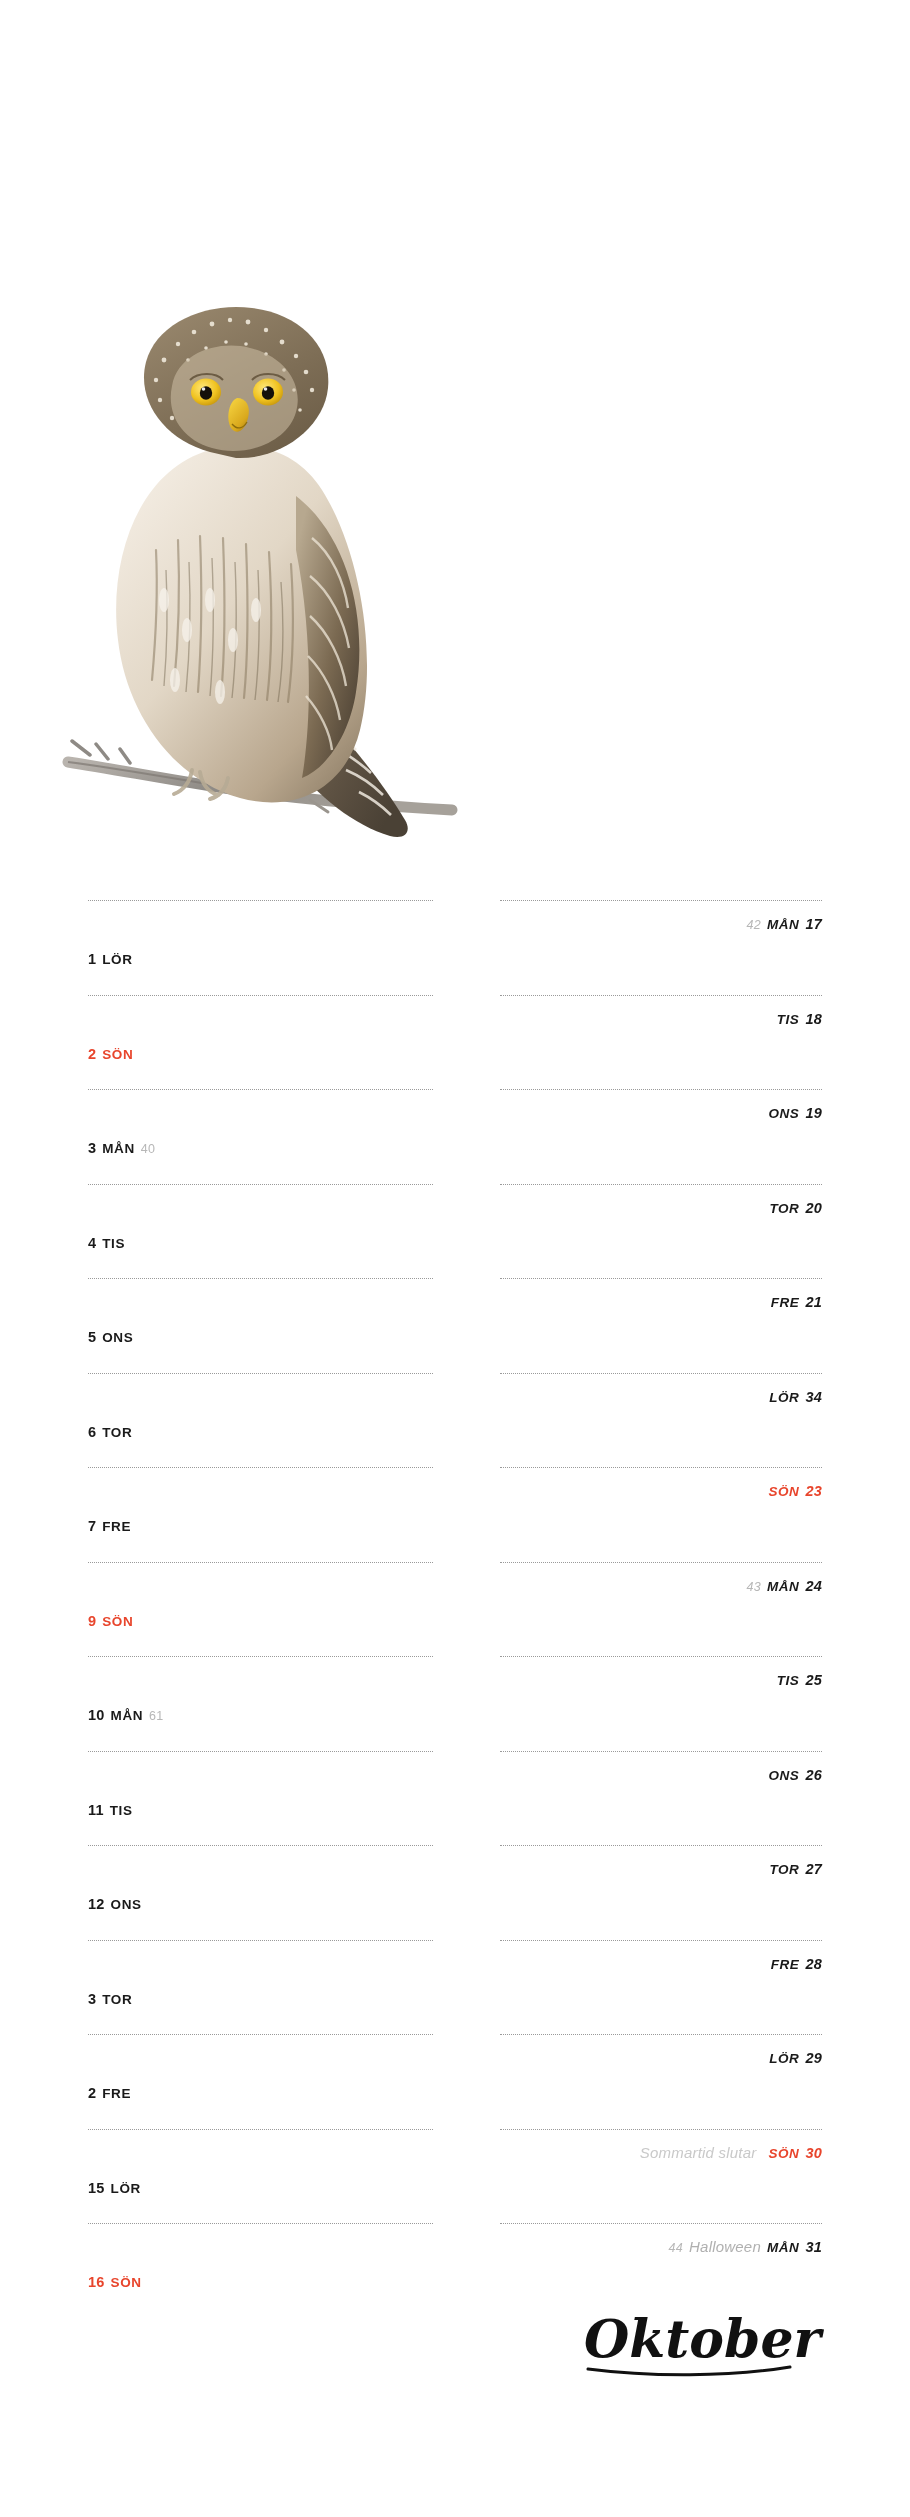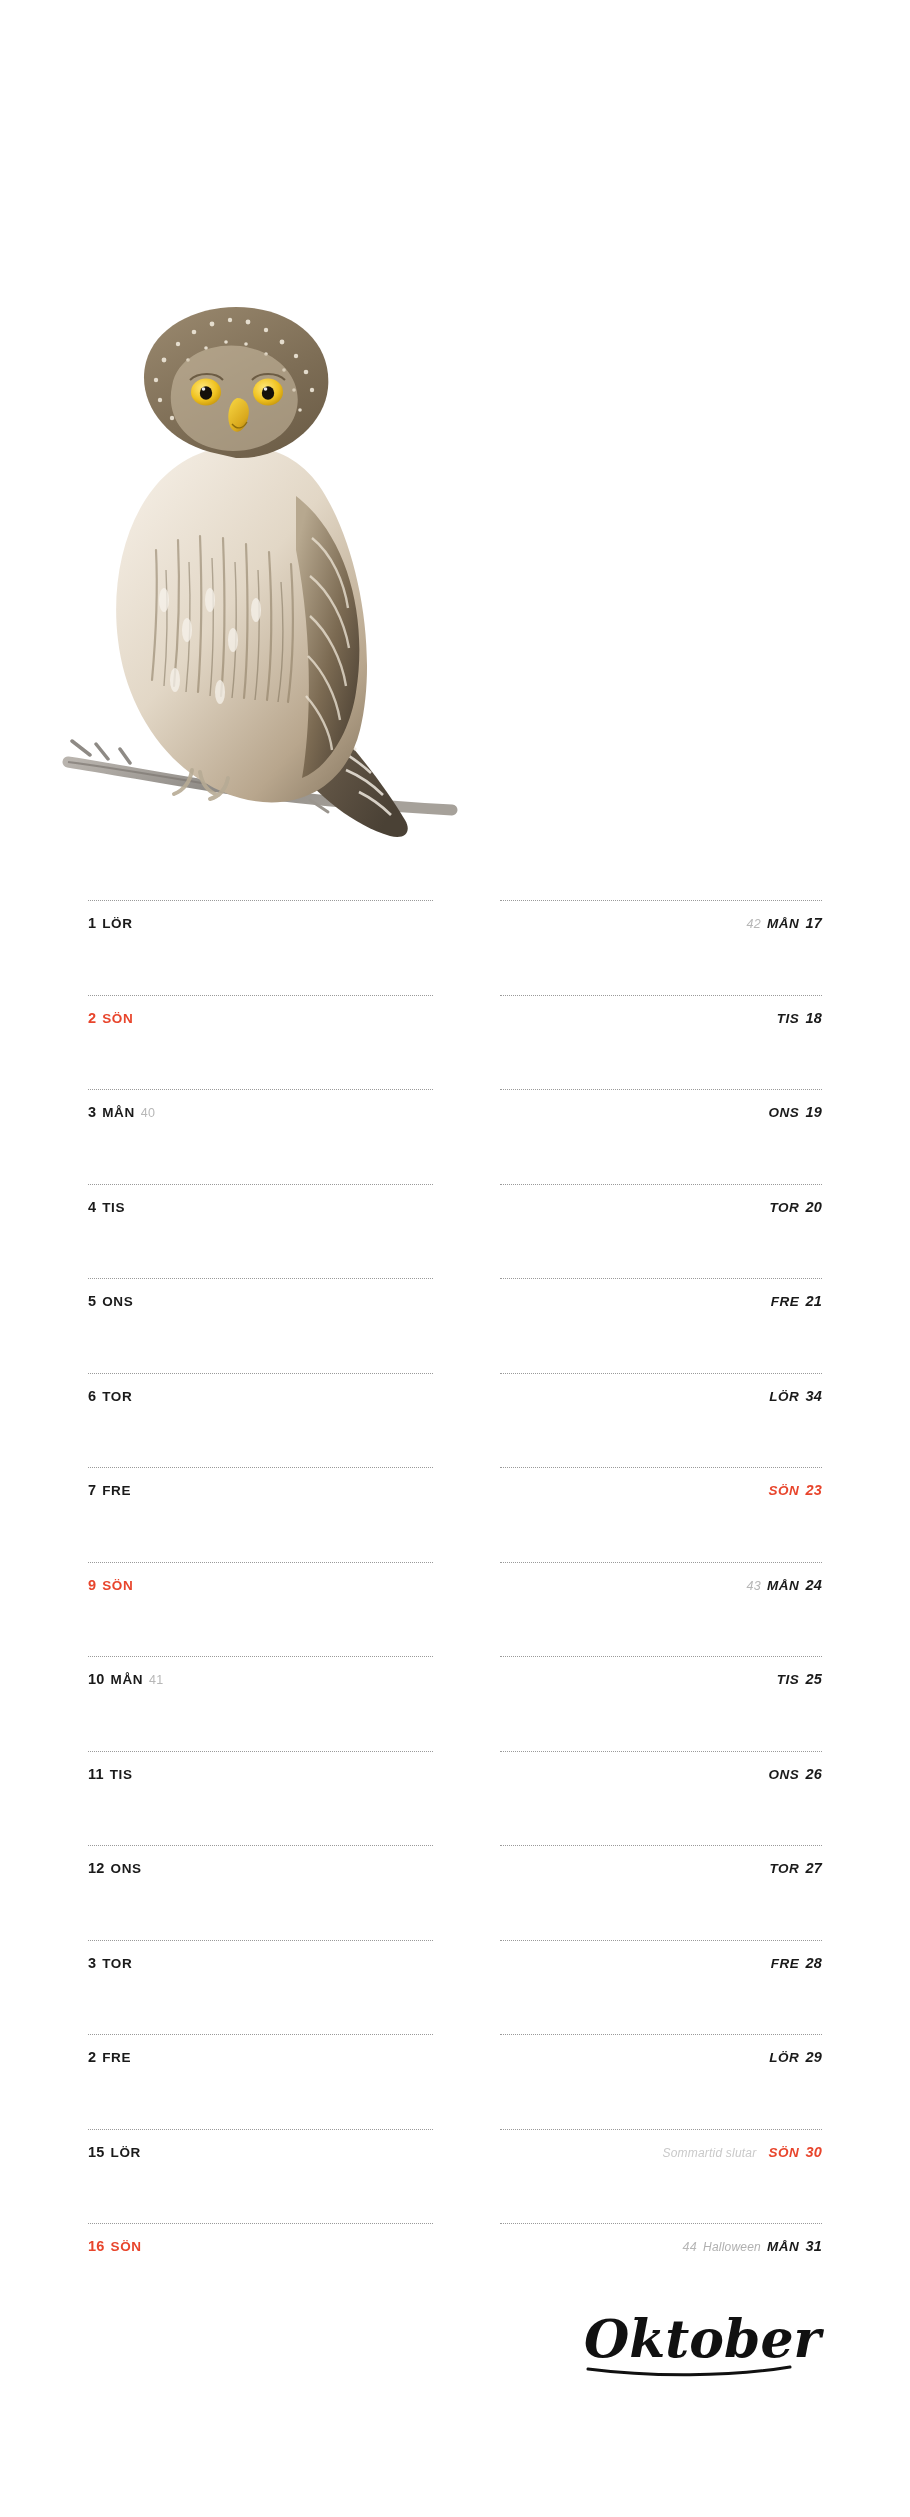--- a/index.html
+++ b/index.html
@@ -68,42 +68,42 @@
   }
   .entry {
     position: absolute;
     left: 0;
     right: 0;
     top: 15px;
     font-size: 14.5px;
     letter-spacing: 0.2px;
     white-space: nowrap;
   }
-  .entry-left  { text-align: left; }
+  .entry-left  { text-align: left; margin-top: 36px; }
   .entry-right { text-align: right; font-style: italic; }
 
   .num {
     font-weight: 700;
     font-size: 14.5px;
   }
   .dow {
     font-weight: 700;
     font-size: 13.5px;
     letter-spacing: 0.6px;
   }
   .wk {
     color: #b7b7b7;
     font-weight: 400;
     font-size: 12.5px;
     letter-spacing: 0.3px;
   }
   .note {
     color: #b0b0b0;
     font-weight: 400;
-    font-size: 12px;
+    font-size: 15px;
     letter-spacing: 0.2px;
   }
   .sunday .num, .sunday .dow { color: #e8452c; }
   .sunday .note { color: #c9c9c9; }
 
   .sp { display: inline-block; width: 6px; }
 
   
   .month-mark {
     position: absolute;
@@ -360,21 +360,21 @@
       <div class="row sunday">
         <div class="dots"></div>
         <div class="entry entry-left">
           <span class="num">9</span><span class="sp"></span><span class="dow">SÖN</span><span class="sp"></span><span class="wk"></span>
         </div>
       </div>
 
       <div class="row">
         <div class="dots"></div>
         <div class="entry entry-left">
-          <span class="num">10</span><span class="sp"></span><span class="dow">MÅN</span><span class="sp"></span><span class="wk">41</span>
+          <span class="num">10</span><span class="sp"></span><span class="dow">MÅN</span><span class="sp"></span><span class="wk">61</span>
         </div>
       </div>
 
       <div class="row">
         <div class="dots"></div>
         <div class="entry entry-left">
           <span class="num">11</span><span class="sp"></span><span class="dow">TIS</span><span class="sp"></span><span class="wk"></span>
         </div>
       </div>
 

